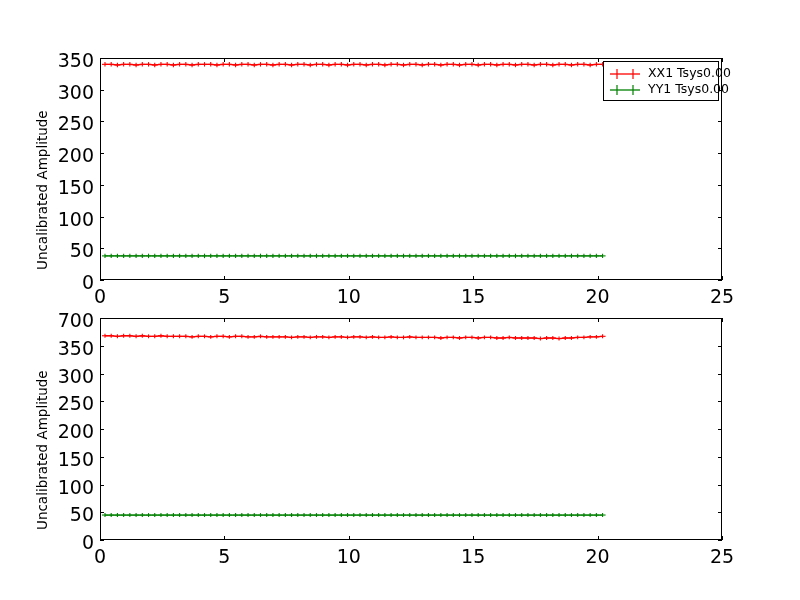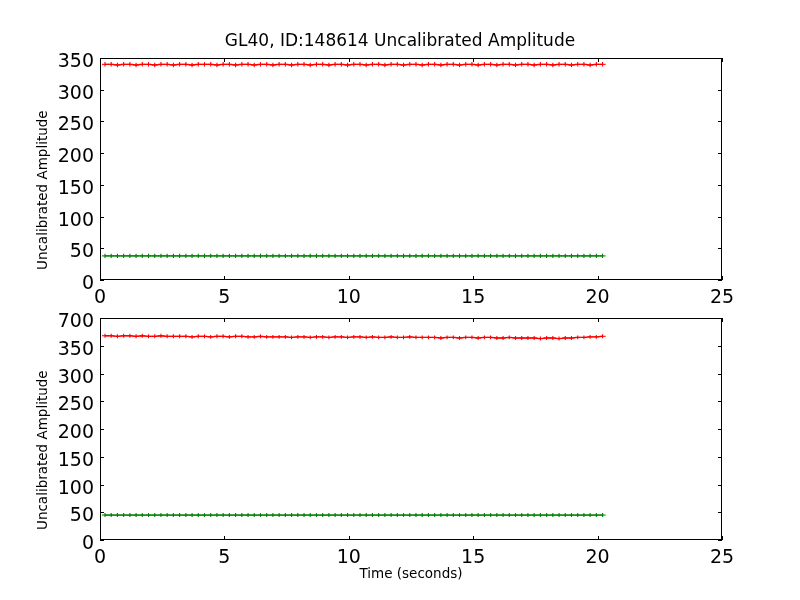--- a/index.html
+++ b/index.html
@@ -102,21 +102,20 @@
     font-size: 12.5px;
     color: #000000;
     line-height: 14px;
   }
 </style>
 </head>
 <body>
 
 <div class="figure">
 
-  <div class="plot-title" style="top:30px;">GL40, ID:148614 Uncalibrated Amplitude</div>
 
   <div class="panel" id="panel-top">
 
     <div class="axes-frame" id="frame-top" style="left:100px; top:58px; width:622px; height:222px;"></div>
 
     <div class="ylabel" style="left:34px; top:270px;">Uncalibrated Amplitude</div>
 
     <svg class="data-layer" id="svg-top" width="800" height="300">
         <g>
           <path d="M104.98 64.34 L111.20 64.34 L117.42 64.98 L123.64 64.34 L129.86 64.34 L136.08 64.98 L142.30 64.34 L148.52 64.34 L154.74 64.98 L160.96 64.34 L167.18 64.34 L173.40 64.98 L179.62 64.34 L185.84 64.34 L192.06 64.98 L198.28 64.34 L204.50 64.34 L210.72 64.34 L216.94 64.98 L223.16 64.34 L229.38 64.34 L235.60 64.98 L241.82 64.34 L248.04 64.34 L254.26 64.98 L260.48 64.34 L266.70 64.34 L272.92 64.98 L279.14 64.34 L285.36 64.34 L291.58 64.98 L297.80 64.34 L304.02 64.34 L310.24 64.98 L316.46 64.34 L322.68 64.34 L328.90 64.98 L335.12 64.34 L341.34 64.34 L347.56 64.98 L353.78 64.34 L360.00 64.34 L366.22 64.98 L372.44 64.34 L378.66 64.34 L384.88 64.98 L391.10 64.34 L397.32 64.34 L403.54 64.98 L409.76 64.34 L415.98 64.34 L422.20 64.98 L428.42 64.34 L434.64 64.34 L440.86 64.98 L447.08 64.34 L453.30 64.34 L459.52 64.98 L465.74 64.34 L471.96 64.34 L478.18 64.98 L484.40 64.34 L490.62 64.34 L496.84 64.98 L503.06 64.34 L509.28 64.34 L515.50 64.98 L521.72 64.34 L527.94 64.34 L534.16 64.98 L540.38 64.34 L546.60 64.34 L552.82 64.98 L559.04 64.34 L565.26 64.34 L571.48 64.98 L577.70 64.34 L583.92 64.34 L590.14 64.98 L596.36 64.34 L602.58 64.34 " fill="none" stroke="#ff0000" stroke-width="1.3"></path>
@@ -488,29 +487,46 @@
         <div class="tickmark" style="left: 718px; top: 121.429px; width: 4px; height: 1px;"></div>
         <div class="ticklabel y" style="left: 34px; top: 112.429px; width: 60px;">250</div>
         <div class="tickmark" style="left: 100px; top: 89.7143px; width: 4px; height: 1px;"></div>
         <div class="tickmark" style="left: 718px; top: 89.7143px; width: 4px; height: 1px;"></div>
         <div class="ticklabel y" style="left: 34px; top: 80.7143px; width: 60px;">300</div>
         <div class="tickmark" style="left: 100px; top: 58px; width: 4px; height: 1px;"></div>
         <div class="tickmark" style="left: 718px; top: 58px; width: 4px; height: 1px;"></div>
         <div class="ticklabel y" style="left: 34px; top: 49px; width: 60px;">350</div>
       </div>
 
+    <div class="legend-box" id="legend-top" style="left:603px; top:61px; width:116px;">
+        <div class="legend-row">
+          <div class="legend-sample"><svg width="34" height="14">
+              <line x1="2" y1="7" x2="32" y2="7" stroke="#ff0000" stroke-width="1.3"></line>
+              <line x1="9" y1="2" x2="9" y2="12" stroke="#ff0000" stroke-width="1.2"></line>
+              <line x1="25" y1="2" x2="25" y2="12" stroke="#ff0000" stroke-width="1.2"></line>
+            </svg></div>
+          <span class="legend-text">XX1 Tsys0.00</span>
+        </div>
+        <div class="legend-row">
+          <div class="legend-sample"><svg width="34" height="14">
+              <line x1="2" y1="7" x2="32" y2="7" stroke="#008000" stroke-width="1.3"></line>
+              <line x1="9" y1="2" x2="9" y2="12" stroke="#008000" stroke-width="1.2"></line>
+              <line x1="25" y1="2" x2="25" y2="12" stroke="#008000" stroke-width="1.2"></line>
+            </svg></div>
+          <span class="legend-text">YY1 Tsys0.00</span>
+        </div>
+      </div>
   </div>
 
   <div class="panel" id="panel-bottom">
 
     <div class="axes-frame" id="frame-bottom" style="left:100px; top:18px; width:622px; height:222px;"></div>
 
     <div class="ylabel" style="left:34px; top:230px;">Uncalibrated Amplitude</div>
 
-    <div class="xlabel" style="left:100px; top:265px; width:622px;">Time (seconds)</div>
 
     <svg class="data-layer" id="svg-bottom" width="800" height="300">
         <g>
           <path d="M104.98 35.76 L111.20 35.76 L117.42 36.31 L123.64 35.76 L129.86 35.76 L136.08 36.31 L142.30 35.76 L148.52 36.31 L154.74 36.31 L160.96 35.76 L167.18 36.31 L173.40 36.31 L179.62 36.31 L185.84 36.31 L192.06 36.87 L198.28 36.31 L204.50 36.31 L210.72 36.87 L216.94 36.31 L223.16 36.31 L229.38 36.87 L235.60 36.31 L241.82 36.31 L248.04 36.87 L254.26 36.87 L260.48 36.31 L266.70 36.87 L272.92 36.87 L279.14 36.87 L285.36 36.87 L291.58 37.43 L297.80 36.87 L304.02 36.87 L310.24 37.43 L316.46 36.87 L322.68 36.87 L328.90 37.43 L335.12 36.87 L341.34 36.87 L347.56 37.43 L353.78 36.87 L360.00 36.87 L366.22 37.43 L372.44 36.87 L378.66 37.43 L384.88 37.43 L391.10 36.87 L397.32 37.43 L403.54 37.43 L409.76 36.87 L415.98 37.43 L422.20 37.43 L428.42 37.43 L434.64 37.43 L440.86 37.98 L447.08 37.43 L453.30 37.43 L459.52 37.98 L465.74 37.43 L471.96 37.43 L478.18 37.98 L484.40 37.43 L490.62 37.43 L496.84 37.98 L503.06 37.98 L509.28 37.43 L515.50 37.98 L521.72 37.98 L527.94 37.98 L534.16 37.98 L540.38 38.53 L546.60 37.98 L552.82 37.98 L559.04 38.53 L565.26 37.98 L571.48 37.98 L577.70 37.43 L583.92 37.43 L590.14 36.87 L596.36 36.87 L602.58 36.31 " fill="none" stroke="#ff0000" stroke-width="1.3"></path>
           <line x1="104.98" y1="33.82" x2="104.98" y2="37.70" stroke="#ff0000" stroke-width="1.1"></line>
           <line x1="101.98" y1="35.76" x2="107.98" y2="35.76" stroke="#ff0000" stroke-width="1.1"></line>
           <line x1="111.20" y1="33.82" x2="111.20" y2="37.70" stroke="#ff0000" stroke-width="1.1"></line>
           <line x1="108.20" y1="35.76" x2="114.20" y2="35.76" stroke="#ff0000" stroke-width="1.1"></line>
           <line x1="117.42" y1="34.37" x2="117.42" y2="38.26" stroke="#ff0000" stroke-width="1.1"></line>
           <line x1="114.42" y1="36.31" x2="120.42" y2="36.31" stroke="#ff0000" stroke-width="1.1"></line>

